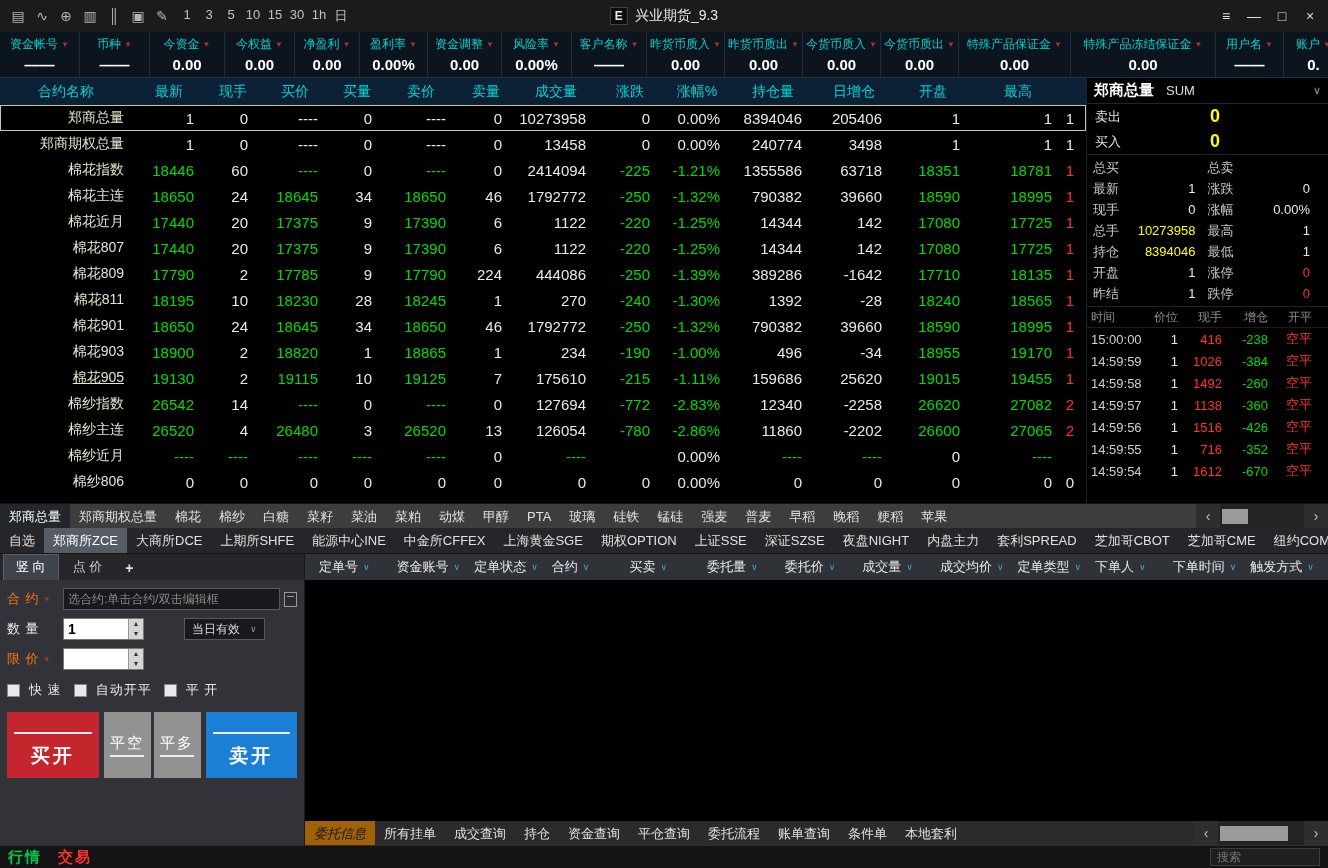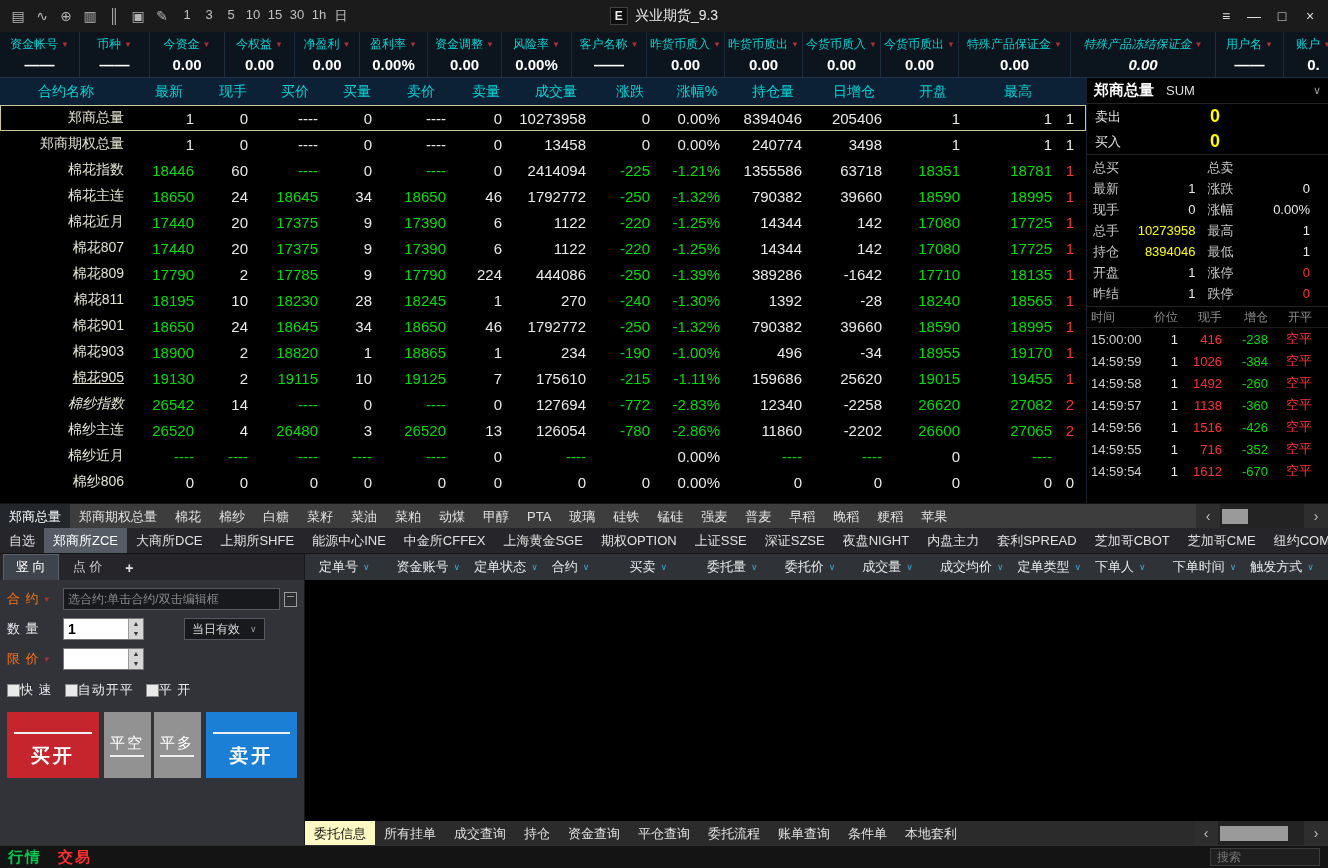--- a/index.html
+++ b/index.html
@@ -87,40 +87,40 @@
   .contract-input::placeholder{color:#8a8a8a;}
   .pin-icon{width:13px;height:15px;border:1px solid #9a9a9a;background:#2a2c30;position:relative;flex:none;}
   .pin-icon::after{content:"";position:absolute;left:2px;top:3px;right:2px;border-top:1px solid #9a9a9a;}
   .spinbox{display:flex;height:22px;border:1px solid #777;background:#fff;flex:none;}
   .spinbox input{width:64px;border:none;background:#fff;color:#000;font-weight:bold;font-size:14px;padding:0 4px;outline:none;}
   .spinners{width:15px;display:flex;flex-direction:column;background:#d6d6d6;border-left:1px solid #999;}
   .spin{flex:1;font-size:7px;line-height:10px;text-align:center;color:#333;}
   .validity{height:22px;background:#17191c;border:1px solid #55585e;color:#ddd;font-size:12px;display:flex;align-items:center;padding:0 7px;gap:10px;margin-left:36px;}
   .validity .vchev{color:#9a9a9a;font-size:9px;}
   .op-checks{display:flex;align-items:center;margin:11px 7px 0;gap:12px;}
-  .opchk{display:flex;align-items:center;gap:0;}
+  .opchk{display:flex;align-items:center;gap:9px;}
   .chkbox{width:13px;height:13px;background:#e9e9e9;border:1px solid #8a8a8a;flex:none;}
   .chkl{color:#eaeaea;font-size:13px;letter-spacing:1px;}
   .op-buttons{display:flex;margin:13px 7px 0;gap:5px;height:66px;flex:none;}
   .btn-big{flex:1;display:flex;flex-direction:column;cursor:default;}
   .btn-buy{background:#c5252c;}
   .btn-sell{background:#1b7fd6;}
   .btn-line{height:22px;border-bottom:2px solid #eee;margin:0 7px;}
   .btn-label{flex:1;color:#fff;font-size:19px;font-weight:bold;display:flex;align-items:center;justify-content:center;letter-spacing:3px;}
   .btn-mid{flex:1.06;display:flex;flex-direction:row;gap:3px;}
   .btn-half{flex:1;background:#929292;color:#fff;font-size:15px;display:flex;flex-direction:column;align-items:center;justify-content:center;letter-spacing:2px;}
   .btn-half .u{width:72%;border-bottom:2px solid #eee;margin-top:2px;}
 
   .orders-area{flex:1;display:flex;flex-direction:column;background:#000;min-width:0;}
   .orders-header{height:26px;background:#2f3338;display:flex;align-items:center;padding-left:14px;flex:none;}
   .ohc{display:flex;align-items:center;gap:5px;color:#e9e9e9;font-size:13px;flex:1;white-space:nowrap;overflow:hidden;}
   .oh-ar{color:#3aa8d8;font-size:9px;}
   .orders-body{flex:1;background:#000;}
   .btabs{height:24px;background:#2b2b2b;display:flex;align-items:center;flex:none;}
-  .tab.bsel{background:#fef9c3;color:#141414;}
+  .tab.bsel{background:#a16207;color:#141414;font-style:italic;}
 
   
   .statusbar{height:23px;background:#141414;display:flex;align-items:center;padding:0 8px;gap:16px;border-top:1px solid #2e2e2e;flex:none;}
   .sb-quotes{color:#00c850;font-size:15px;font-weight:bold;letter-spacing:2px;}
   .sb-trade{color:#ff3030;font-size:15px;font-weight:bold;letter-spacing:2px;}
   .sb-search{margin-left:auto;display:flex;align-items:center;}
   .sb-search input{width:110px;height:18px;background:#1f1f1f;border:1px solid #3c3c3c;color:#bbb;font-size:12px;padding:0 6px;outline:none;}
 </style>
 </head>
 <body>
@@ -211,21 +211,21 @@
         <div class="acct-v">0.00</div>
       </div>
       <div class="acct" style="width: 78px;">
         <div class="acct-l">今货币质出<span class="acct-ar">▼</span></div>
         <div class="acct-v">0.00</div>
       </div>
       <div class="acct" style="width: 112px;">
         <div class="acct-l">特殊产品保证金<span class="acct-ar">▼</span></div>
         <div class="acct-v">0.00</div>
       </div>
-      <div class="acct" style="width: 145px; font-style: italic;">
+      <div class="acct" style="width: 145px;">
         <div class="acct-l">特殊产品冻结保证金<span class="acct-ar">▼</span></div>
         <div class="acct-v">0.00</div>
       </div>
       <div class="acct" style="width: 68px;">
         <div class="acct-l">用户名<span class="acct-ar">▼</span></div>
         <div class="acct-v">——</div>
       </div>
       <div class="acct" style="width: 60px;">
         <div class="acct-l">账户<span class="acct-ar">▼</span></div>
         <div class="acct-v">0.</div>
@@ -433,21 +433,21 @@
             <div class="qc c-w" style="width: 84px;">175610</div>
             <div class="qc c-g" style="width: 64px;">-215</div>
             <div class="qc c-g" style="width: 70px;">-1.11%</div>
             <div class="qc c-w" style="width: 82px;">159686</div>
             <div class="qc c-w" style="width: 80px;">25620</div>
             <div class="qc c-g" style="width: 78px;">19015</div>
             <div class="qc c-g" style="width: 92px;">19455</div>
             <div class="qc c-r" style="width: 22px;">1</div>
           </div>
           <div class="qrow">
-            <div class="qc name" style="width: 132px; font-style: italic;">棉纱指数</div>
+            <div class="qc name" style="width: 132px;">棉纱指数</div>
             <div class="qc c-g" style="width: 74px;">26542</div>
             <div class="qc c-w" style="width: 54px;">14</div>
             <div class="qc c-g" style="width: 70px;">----</div>
             <div class="qc c-w" style="width: 54px;">0</div>
             <div class="qc c-g" style="width: 74px;">----</div>
             <div class="qc c-w" style="width: 56px;">0</div>
             <div class="qc c-w" style="width: 84px;">127694</div>
             <div class="qc c-g" style="width: 64px;">-772</div>
             <div class="qc c-g" style="width: 70px;">-2.83%</div>
             <div class="qc c-w" style="width: 82px;">12340</div>

